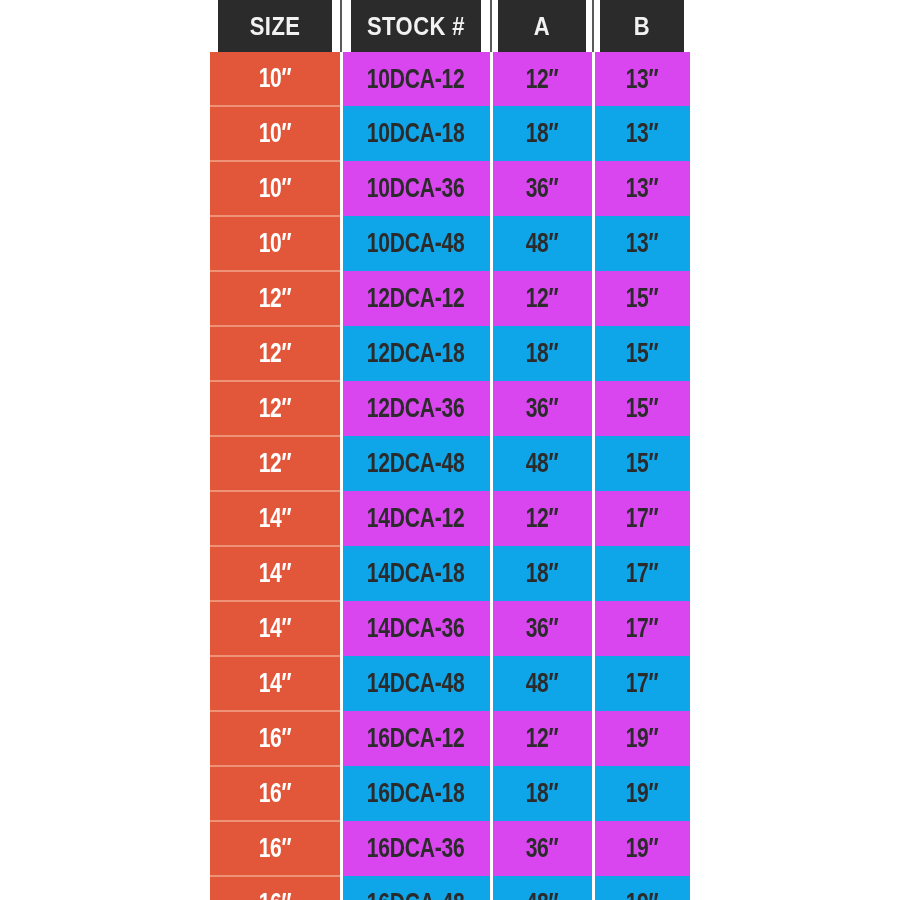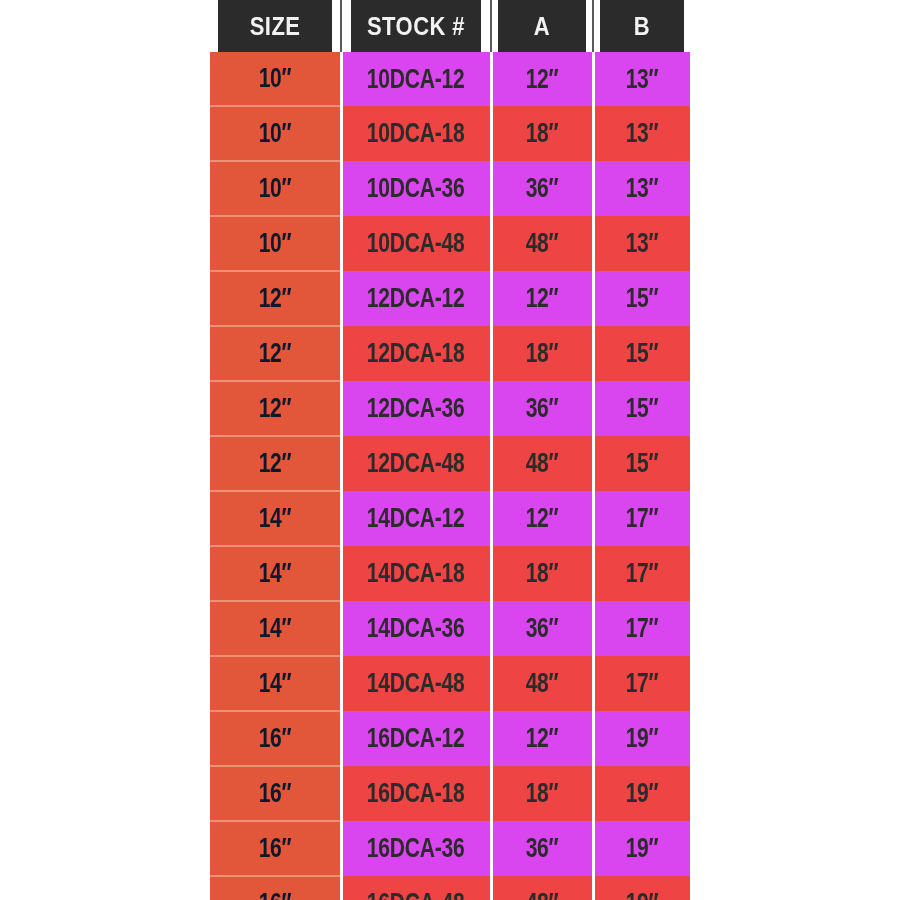--- a/index.html
+++ b/index.html
@@ -68,39 +68,39 @@
   td .cell-txt {
     display: inline-block;
     transform: scaleX(0.78);
     transform-origin: center;
     white-space: nowrap;
   }
 
   
   td.c-size {
     background: #e2573a;
-    color: #0f172a;
+    color: #ffffff;
     font-weight: 700;
     border-bottom: 2px solid #ee9177;
     border-right: 3px solid #ffffff;
   }
   tbody tr:last-child td.c-size { border-bottom: none; }
 
   
   td.c-stock, td.c-a, td.c-b {
     background: #d946ef;
     font-weight: 700;
   }
   td.c-stock { border-right: 3px solid #ffffff; }
   td.c-a     { border-right: 3px solid #ffffff; }
 
   tr.band td.c-stock,
   tr.band td.c-a,
   tr.band td.c-b {
-    background: #ef4444;
+    background: #0ea5e9;
   }
 </style>
 </head>
 <body>
 
 <div id="spec-table-wrap">
   <table class="spec-table">
     <colgroup>
       <col class="col-size">
       <col class="col-stock">

